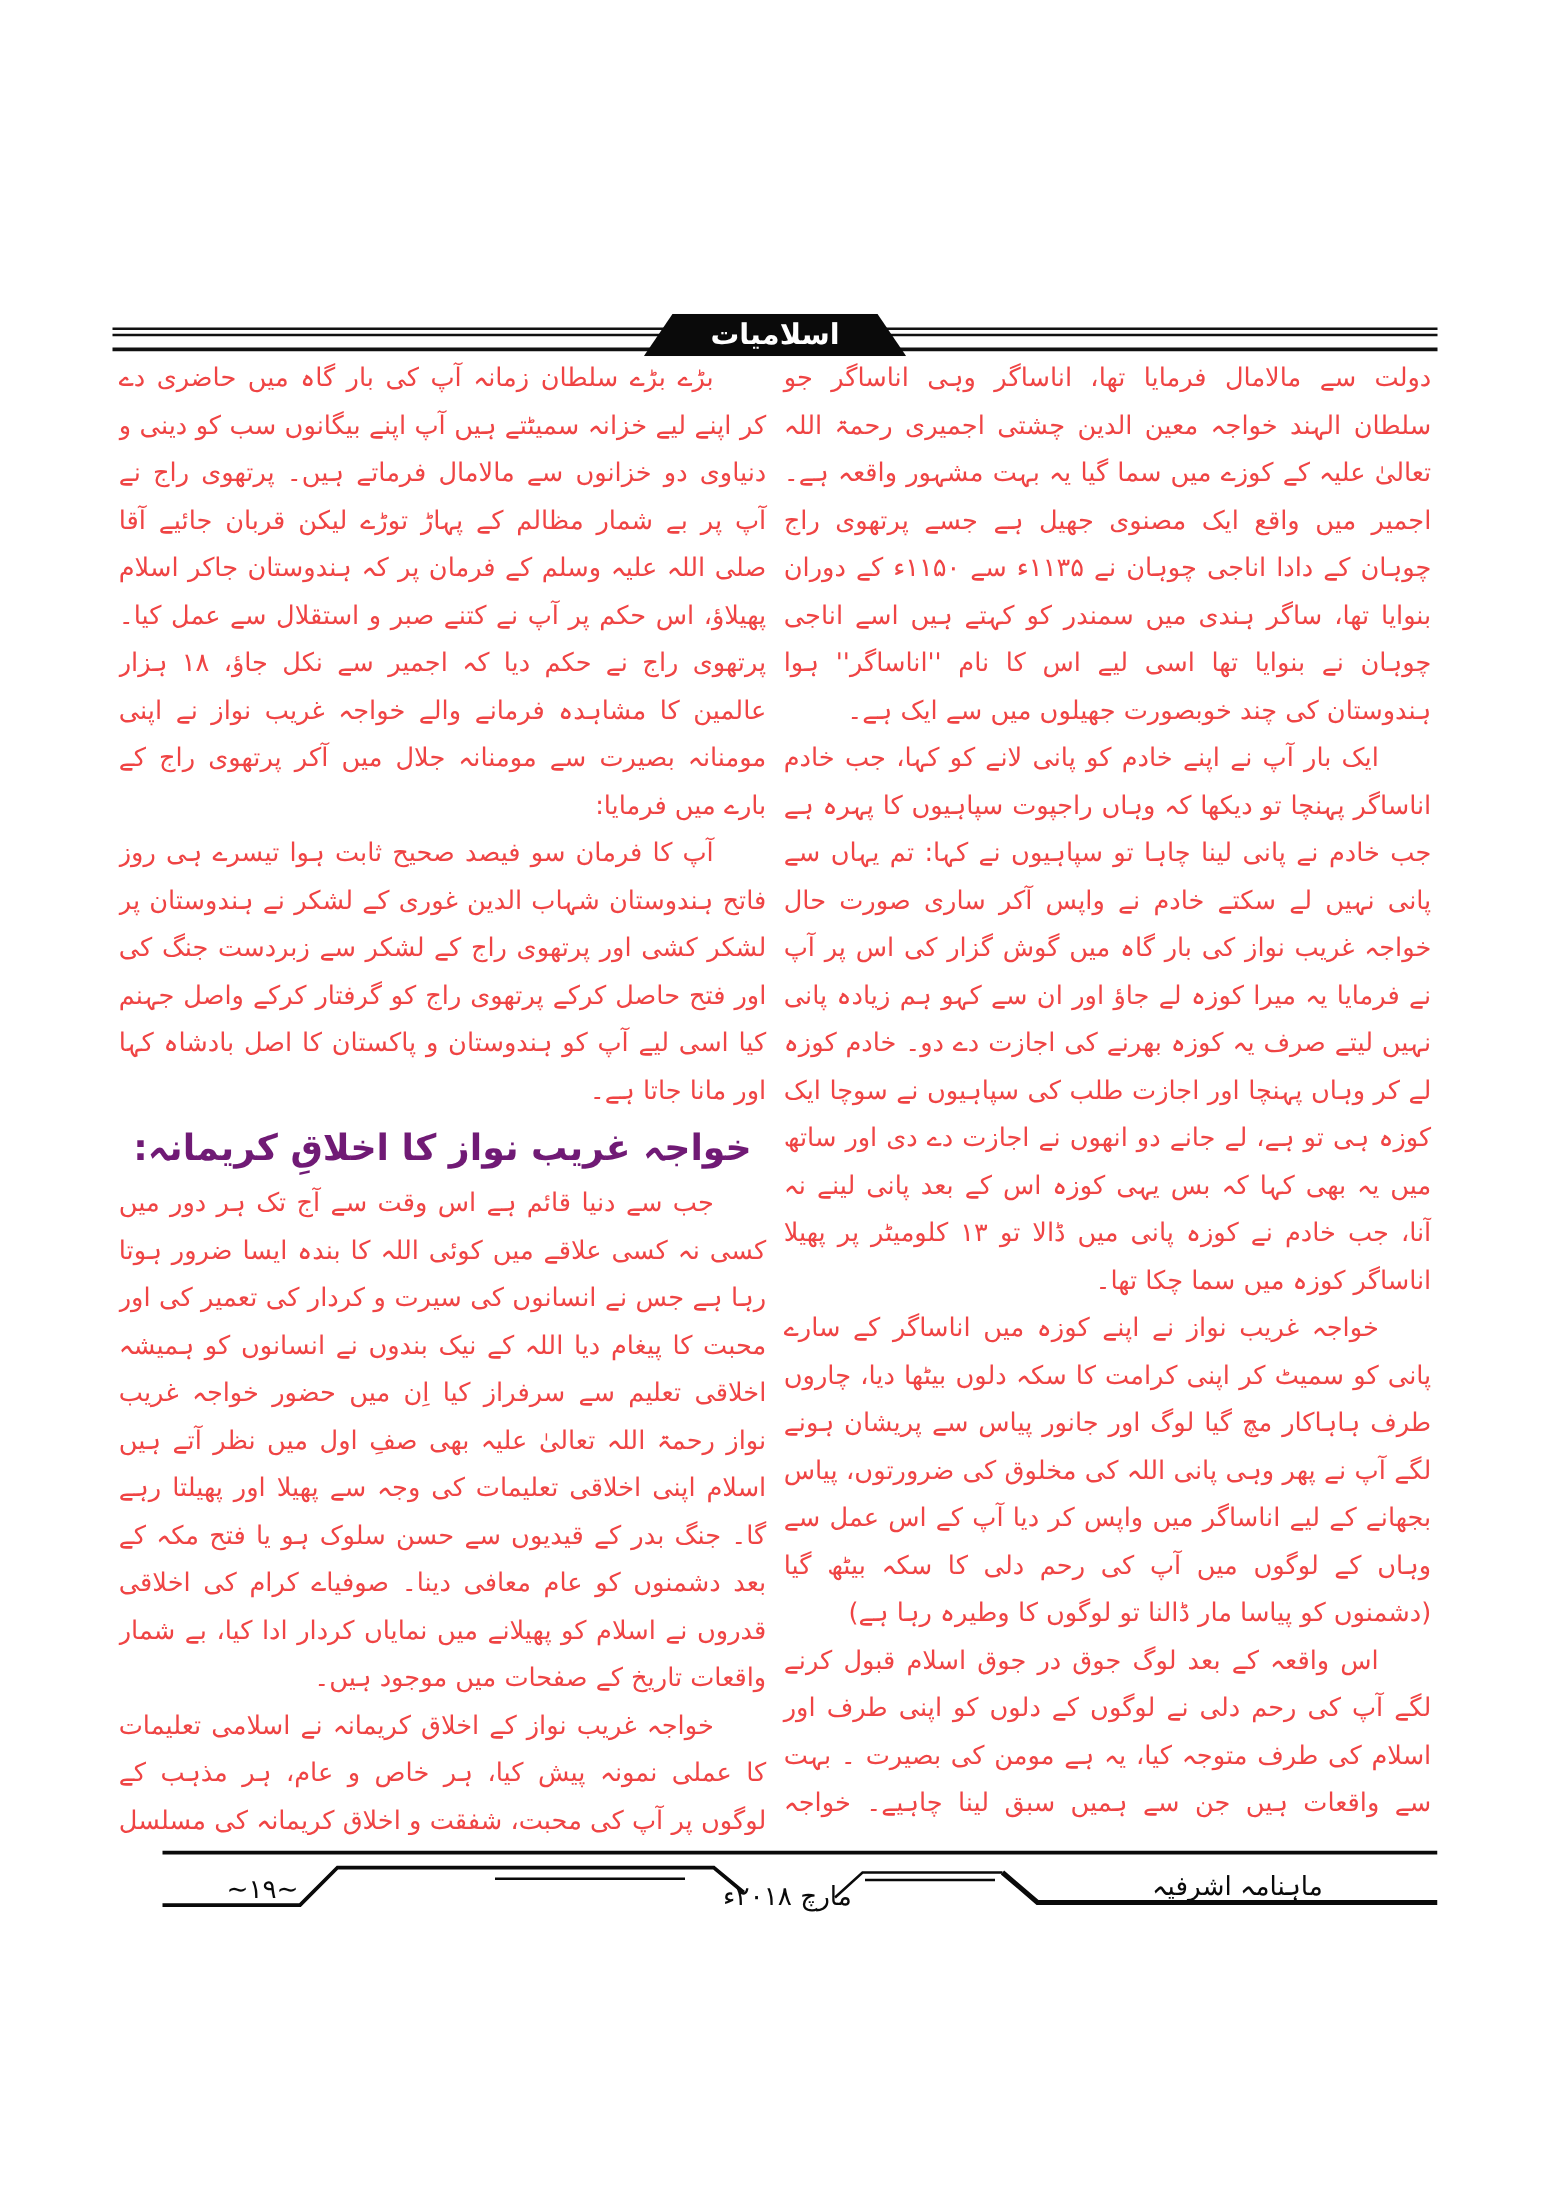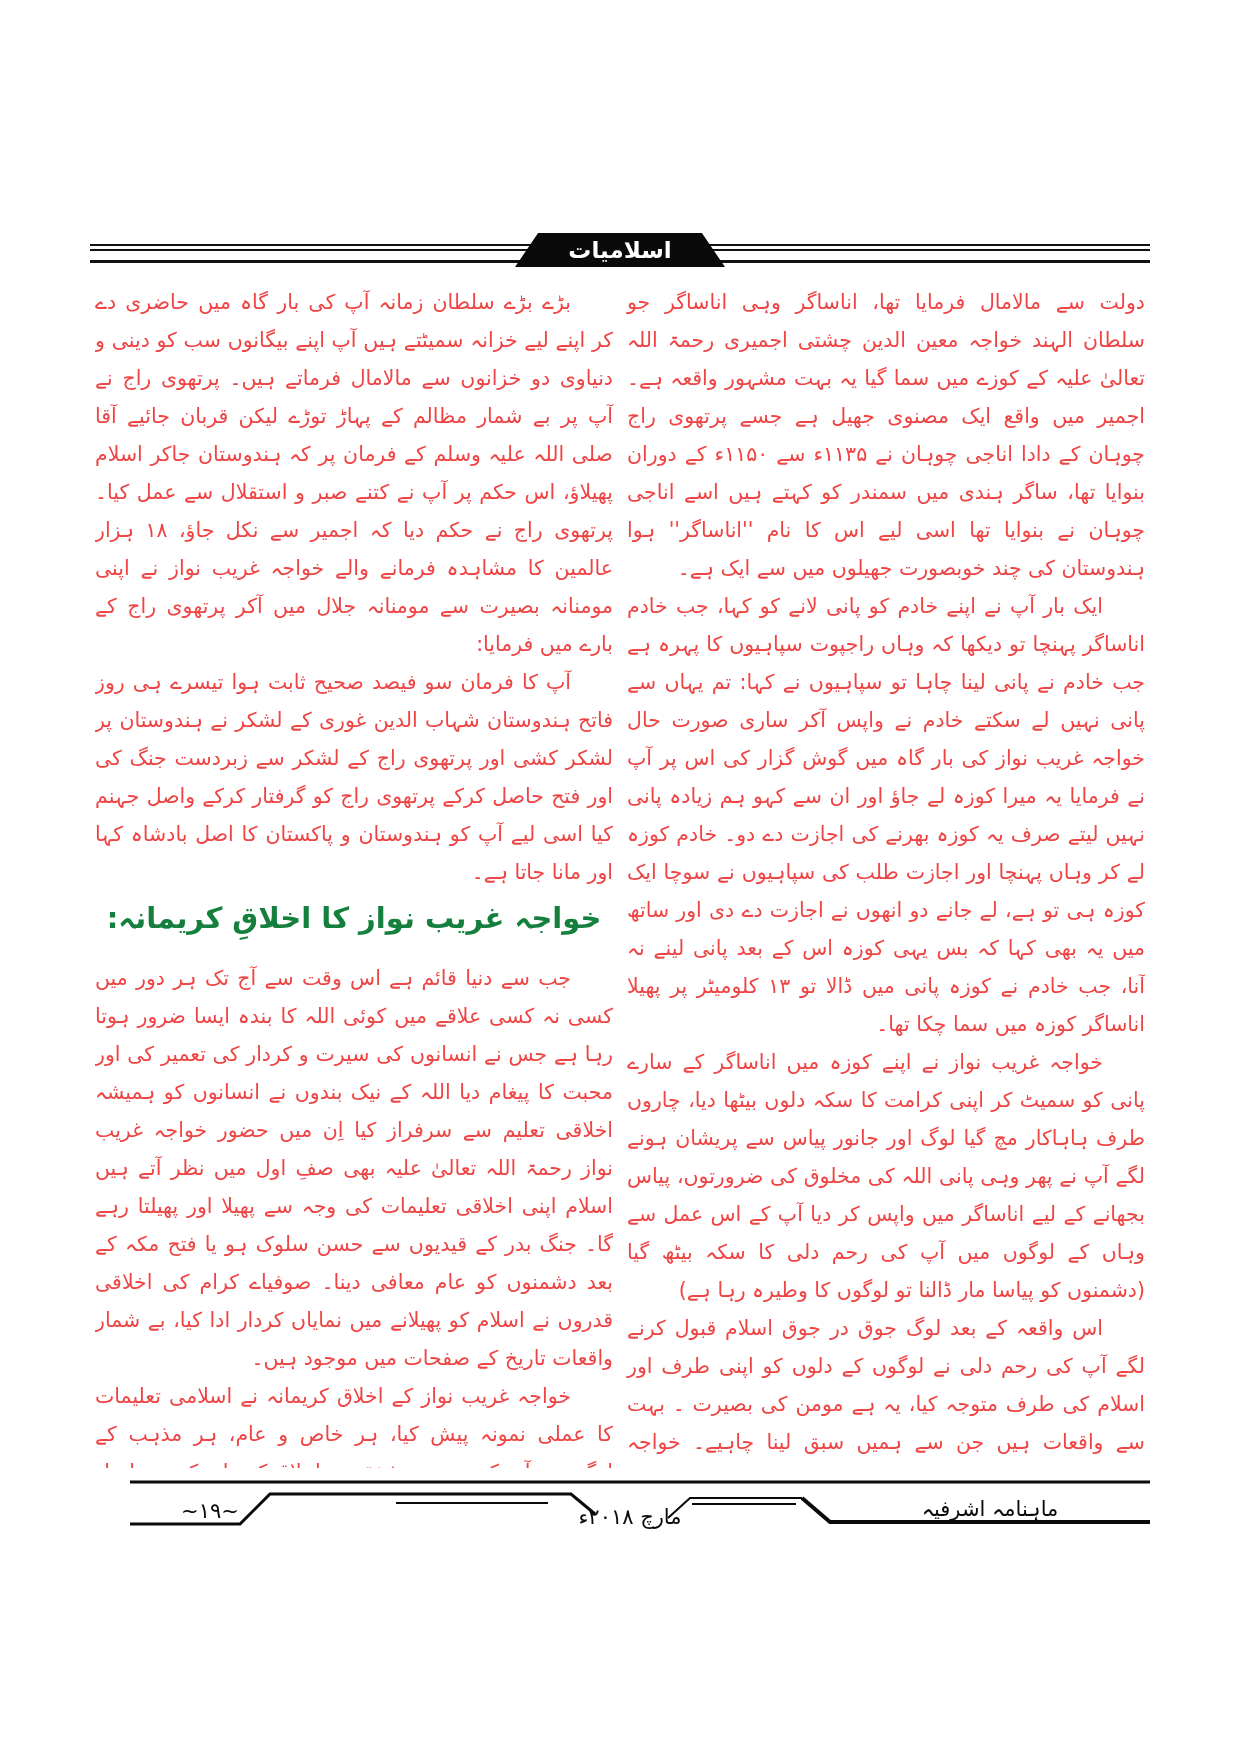--- a/index.html
+++ b/index.html
@@ -8,21 +8,21 @@
     position: relative;
     width: 1240px; height: 1754px;
     margin: 0 auto;
     background: #ffffff;
     color: #111;
     overflow: hidden;
     direction: rtl;
   }
 
   
-  .banner { position: absolute; top: 232px; left: 90px; right: 90px; height: 40px; }
+  .banner { position: absolute; top: 250px; left: 90px; right: 90px; height: 40px; }
   .banner .rule { position: absolute; left: 0; right: 0; background: #111; }
   .rule-a { top: 12px; height: 2px; }
   .rule-b { top: 17px; height: 2px; }
   .rule-c { top: 28px; height: 3px; }
   .banner-shape {
     position: absolute; top: 1px; left: 50%; transform: translateX(-50%);
     width: 210px; height: 34px;
     background: #0a0a0a;
     clip-path: polygon(11% 0, 89% 0, 100% 100%, 0 100%);
     display: flex; align-items: center; justify-content: center;
@@ -39,21 +39,21 @@
   }
   .col { width: 518px; flex: 0 0 518px; }
   .col p {
     font-size: 20.5px; line-height: 38px;
     text-align: justify; text-align-last: right;
     color: #ef4444;
   }
   .col p.indent { text-indent: 42px; }
   .col-heading {
     font-size: 29px; font-weight: bold; text-align: center;
-    line-height: 46px; margin: 4px 0 18px 0; color: #15803d;
+    line-height: 46px; margin: 4px 0 2px 0; color: #701a75;
   }
 
   
   .footer { position: absolute; top: 1472px; left: 90px; right: 90px; height: 78px; }
   .footer svg { width: 100%; height: 100%; display: block; }
   .footer text {
     font-family: "DejaVu Sans", sans-serif;
     font-size: 21px; fill: #0a0a0a; direction: rtl;
   }
 </style>

